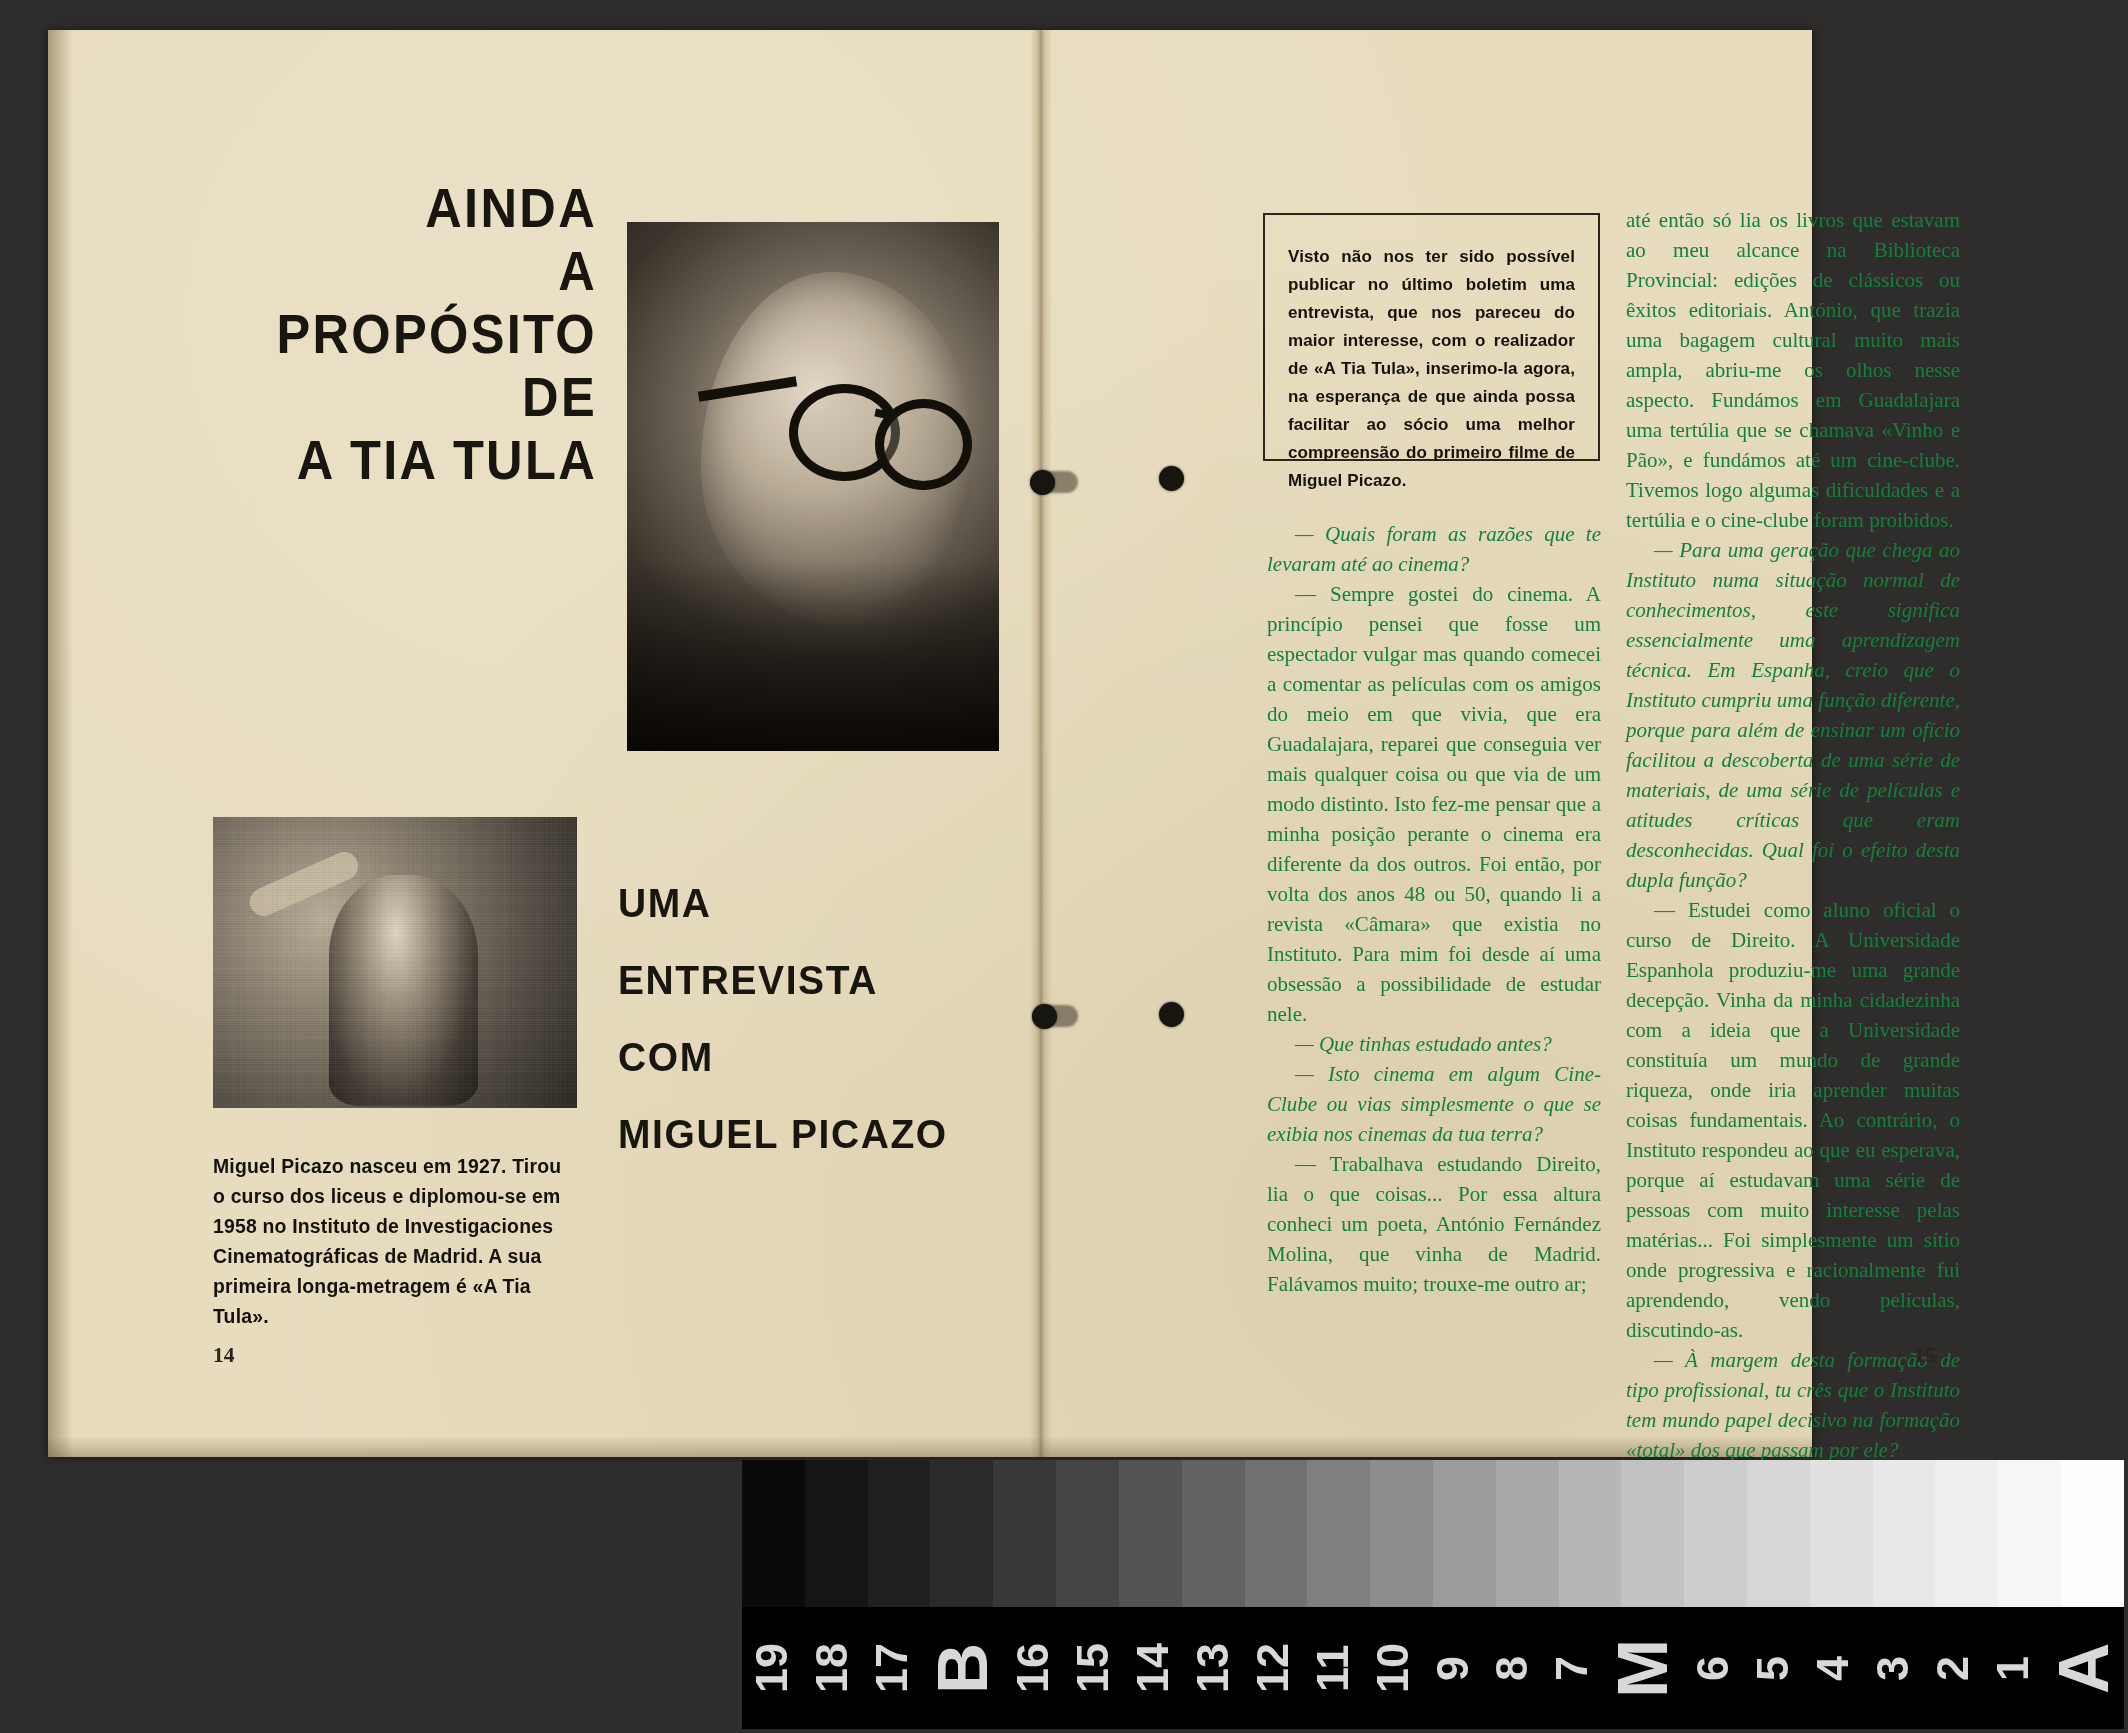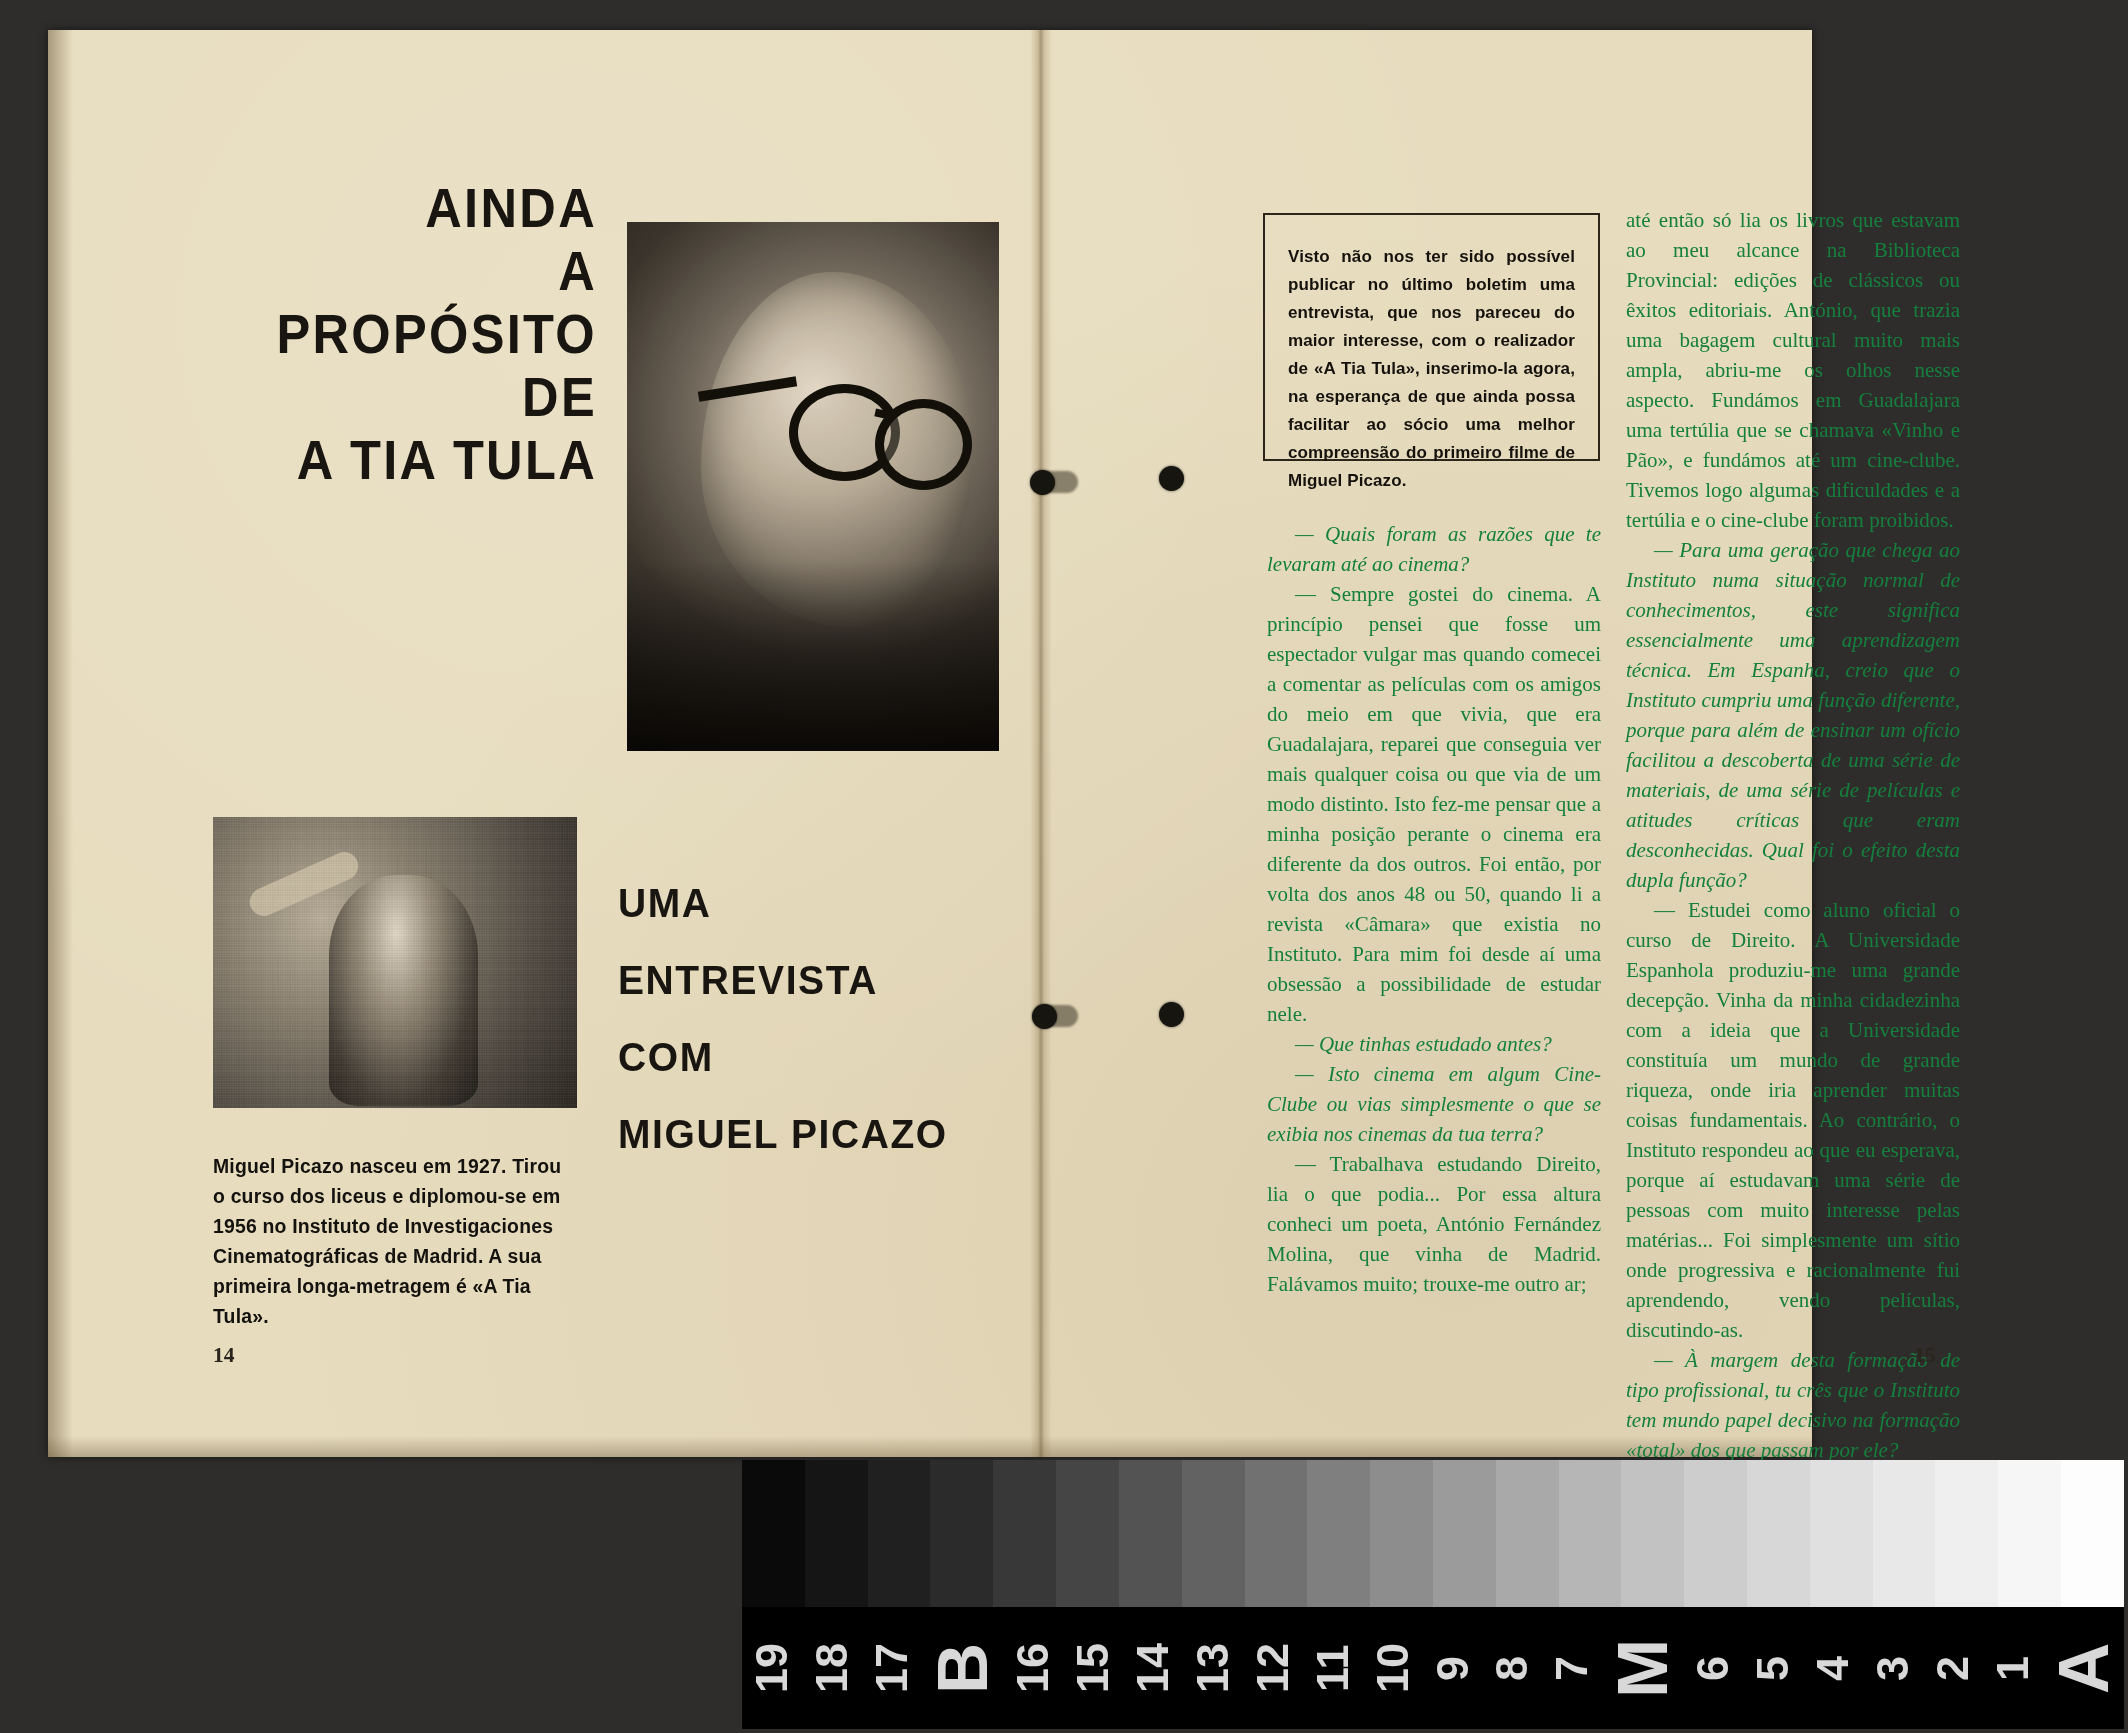--- a/index.html
+++ b/index.html
@@ -352,21 +352,21 @@
         <div class="shade"></div>
       </div>
 
       <div id="still">
         <div class="bg"></div>
         <div class="fig"></div>
         <div class="arm"></div>
         <div class="grain"></div>
       </div>
 
-      <div id="caption">Miguel Picazo nasceu em 1927. Tirou o curso dos liceus e diplomou-se em 1956 no Instituto de Investigaciones Cinematográficas de Madrid. A sua primeira longa-metragem é «A Tia Tula».</div>
+      <div id="caption">Miguel Picazo nasceu em 1927. Tirou o curso dos liceus e diplomou-se em 1958 no Instituto de Investigaciones Cinematográficas de Madrid. A sua primeira longa-metragem é «A Tia Tula».</div>
 
       <div id="subhead">
         <div>UMA</div>
         <div>ENTREVISTA</div>
         <div>COM</div>
         <div>MIGUEL PICAZO</div>
       </div>
 
       <div id="folio-left">14</div>
     </div>
@@ -383,21 +383,21 @@
 
       <div id="boxed-intro">
         <p>Visto não nos ter sido possível publicar no último boletim uma entrevista, que nos pareceu do maior interesse, com o realizador de «A Tia Tula», inserimo-la agora, na esperança de que ainda possa facilitar ao sócio uma melhor compreensão do primeiro filme de Miguel Picazo.</p>
       </div>
 
       <div class="col" id="col-a">
         <p class="q">— Quais foram as razões que te levaram até ao cinema?</p>
         <p>— Sempre gostei do cinema. A princípio pensei que fosse um espectador vulgar mas quando comecei a comentar as películas com os amigos do meio em que vivia, que era Guadalajara, reparei que conseguia ver mais qualquer coisa ou que via de um modo distinto. Isto fez-me pensar que a minha posição perante o cinema era diferente da dos outros. Foi então, por volta dos anos 48 ou 50, quando li a revista «Câmara» que existia no Instituto. Para mim foi desde aí uma obsessão a possibilidade de estudar nele.</p>
         <p class="q">— Que tinhas estudado antes?</p>
         <p class="q">— Isto cinema em algum Cine-Clube ou vias simplesmente o que se exibia nos cinemas da tua terra?</p>
-        <p>— Trabalhava estudando Direito, lia o que podia... Por essa altura conheci um poeta, António Fernández Molina, que vinha de Madrid. Falávamos muito; trouxe-me outro ar;</p>
+        <p>— Trabalhava estudando Direito, lia o que coisas... Por essa altura conheci um poeta, António Fernández Molina, que vinha de Madrid. Falávamos muito; trouxe-me outro ar;</p>
       </div>
 
       <div class="col" id="col-b">
         <p style="text-indent:0">até então só lia os livros que estavam ao meu alcance na Biblioteca Provincial: edições de clássicos ou êxitos editoriais. António, que trazia uma bagagem cultural muito mais ampla, abriu-me os olhos nesse aspecto. Fundámos em Guadalajara uma tertúlia que se chamava «Vinho e Pão», e fundámos até um cine-clube. Tivemos logo algumas dificuldades e a tertúlia e o cine-clube foram proibidos.</p>
         <p class="q">— Para uma geração que chega ao Instituto numa situação normal de conhecimentos, este significa essencialmente uma aprendizagem técnica. Em Espanha, creio que o Instituto cumpriu uma função diferente, porque para além de ensinar um ofício facilitou a descoberta de uma série de materiais, de uma série de películas e atitudes críticas que eram desconhecidas. Qual foi o efeito desta dupla função?</p>
         <p>— Estudei como aluno oficial o curso de Direito. A Universidade Espanhola produziu-me uma grande decepção. Vinha da minha cidadezinha com a ideia que a Universidade constituía um mundo de grande riqueza, onde iria aprender muitas coisas fundamentais. Ao contrário, o Instituto respondeu ao que eu esperava, porque aí estudavam uma série de pessoas com muito interesse pelas matérias... Foi simplesmente um sítio onde progressiva e racionalmente fui aprendendo, vendo películas, discutindo-as.</p>
         <p class="q">— À margem desta formação de tipo profissional, tu crês que o Instituto tem mundo papel decisivo na formação «total» dos que passam por ele?</p>
       </div>
 
       <div id="folio-right">15</div>

